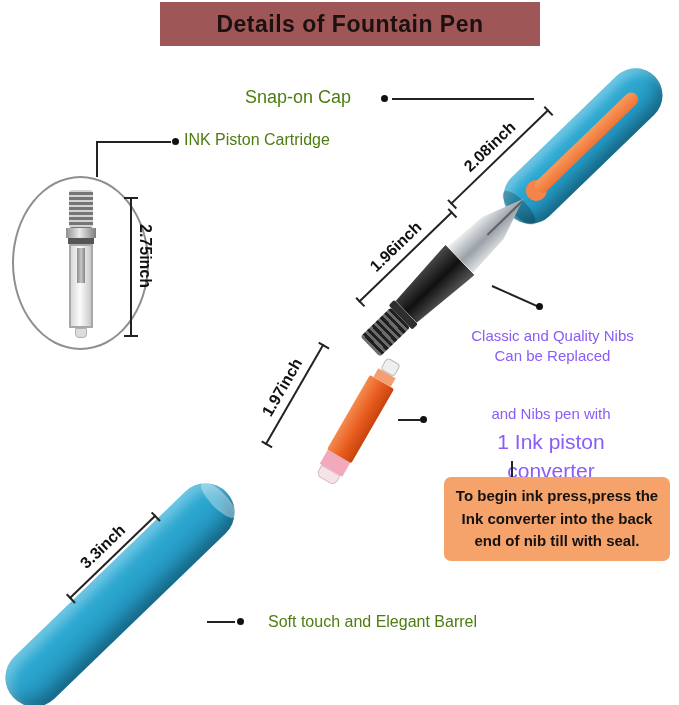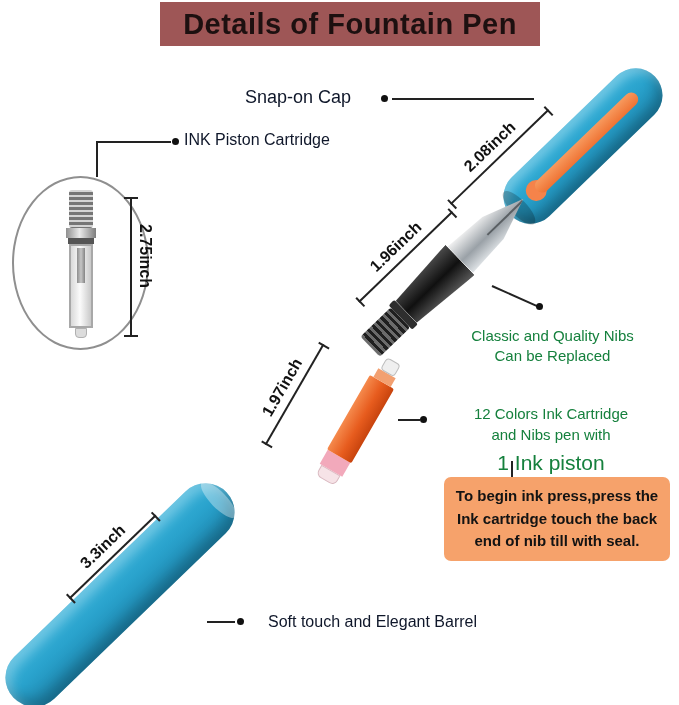--- a/index.html
+++ b/index.html
@@ -2,39 +2,39 @@
 <html><head>
 <meta charset="utf-8">
 <style>
   * { margin:0; padding:0; box-sizing:border-box; }
   body { background:#fff; font-family:"Liberation Sans", sans-serif; color:#161616; }
   #canvas { position:relative; width:679px; height:705px; background:#ffffff; overflow:hidden; }
 
   
   .banner { position:absolute; left:160px; top:2px; width:380px; height:44px;
             background:#9e5656; display:flex; align-items:center; justify-content:center; }
-  .banner span { font-size:29px; font-weight:bold; color:#1d1010; letter-spacing:.5px; }
+  .banner span { font-size:23px; font-weight:bold; color:#1d1010; letter-spacing:.5px; }
 
   
   .dot   { position:absolute; width:7px; height:7px; background:#111; border-radius:50%; }
   .hline { position:absolute; height:2px; background:#222; }
   .vline { position:absolute; width:2px;  background:#222; }
   .dline { position:absolute; height:2px; background:#222; transform-origin:left center; }
 
   
   .measure { position:absolute; display:flex; flex-direction:column; align-items:center; gap:4px; }
   .rot44 { transform:rotate(-44deg); }
   .rot60 { transform:rotate(-60deg); }
   .m-text { font-size:16px; font-weight:bold; color:#111; white-space:nowrap; }
   .m-line { width:100%; height:0; border-top:2px solid #222; position:relative; }
   .m-line::before, .m-line::after { content:""; position:absolute; top:-6px; width:2px; height:12px; background:#222; }
   .m-line::before { left:0; } .m-line::after { right:0; }
 
   
-  .lbl { position:absolute; font-size:16px; color:#0f172a; white-space:nowrap; }
+  .lbl { position:absolute; font-size:16px; color:#4d7c0f; white-space:nowrap; }
 
   
   .pen-cap { position:absolute; left:483px; top:119px; width:200px; height:54px;
              transform:rotate(-44deg); border-radius:27px;
              background:linear-gradient(180deg,#38b2da 0%, #29a2cc 45%, #1d86ae 100%);
              box-shadow: inset 0 8px 10px rgba(255,255,255,.28), inset 0 -9px 12px rgba(0,0,0,.22); }
   .cap-opening { position:absolute; left:3px; top:5px; width:16px; height:44px; border-radius:50%;
                  background:rgba(0,0,0,.22); }
   .cap-clip { position:absolute; left:36px; top:20px; width:138px; height:14px; border-radius:7px;
               background:linear-gradient(180deg,#f79a5e,#ef7334); }
@@ -89,21 +89,21 @@
   .cv-tip    { width:12px; height:10px; background:#dcdcdc; border:1px solid #b0b0b0; border-radius:0 0 4px 4px; }
 
   
   .v-bracket { position:absolute; left:130px; top:197px; height:140px; width:0; border-left:2px solid #222; }
   .v-bracket::before, .v-bracket::after { content:""; position:absolute; left:-8px; width:14px; height:2px; background:#222; }
   .v-bracket::before { top:0; } .v-bracket::after { bottom:0; }
   .v-text { position:absolute; left:136px; top:224px; writing-mode:vertical-rl;
             font-size:16px; font-weight:bold; color:#111; }
 
   
-  .caption { position:absolute; text-align:center; color:#15803d; }
+  .caption { position:absolute; text-align:center; color:#8b5cf6; }
   .nib-caption  { left:450px; top:326px; width:205px; font-size:15px; line-height:1.35; }
   .cart-caption { left:452px; top:403px; width:198px; font-size:15px; line-height:1.4; }
   .cart-caption .big { font-size:21px; margin-top:3px; }
 
   
   .callout { position:absolute; left:444px; top:477px; width:226px; border-radius:7px;
              background:#f6a26b; padding:8px 6px; text-align:center;
              font-size:15px; font-weight:bold; line-height:1.5; color:#131313; }
 </style>
 </head>
@@ -179,29 +179,28 @@
   </div>
 
   <div class="measure rot60" style="left:227px; top:377px; width:116px;">
     <span class="m-text">1.97inch</span>
     <div class="m-line"></div>
   </div>
 
   <div class="hline" style="left:398px; top:419px; width:22px;"></div>
   <div class="dot" style="left:420px; top:416px;"></div>
   <div class="caption cart-caption">
-    <div>12 Colors Ink Cartridge</div>
     <div>and Nibs pen with</div>
     <div class="big">1 Ink piston converter</div>
   </div>
 
   <div class="vline" style="left:511px; top:461px; height:17px;"></div>
   <div class="callout">
     <div>To begin ink press,press the</div>
-    <div>Ink cartridge touch the back</div>
+    <div>Ink converter into the back</div>
     <div>end of nib till with seal.</div>
   </div>
 
   <div class="pen-barrel">
     <div class="barrel-opening"></div>
   </div>
 
   <div class="measure rot44" style="left:45px; top:537px; width:120px;">
     <span class="m-text">3.3inch</span>
     <div class="m-line"></div>

